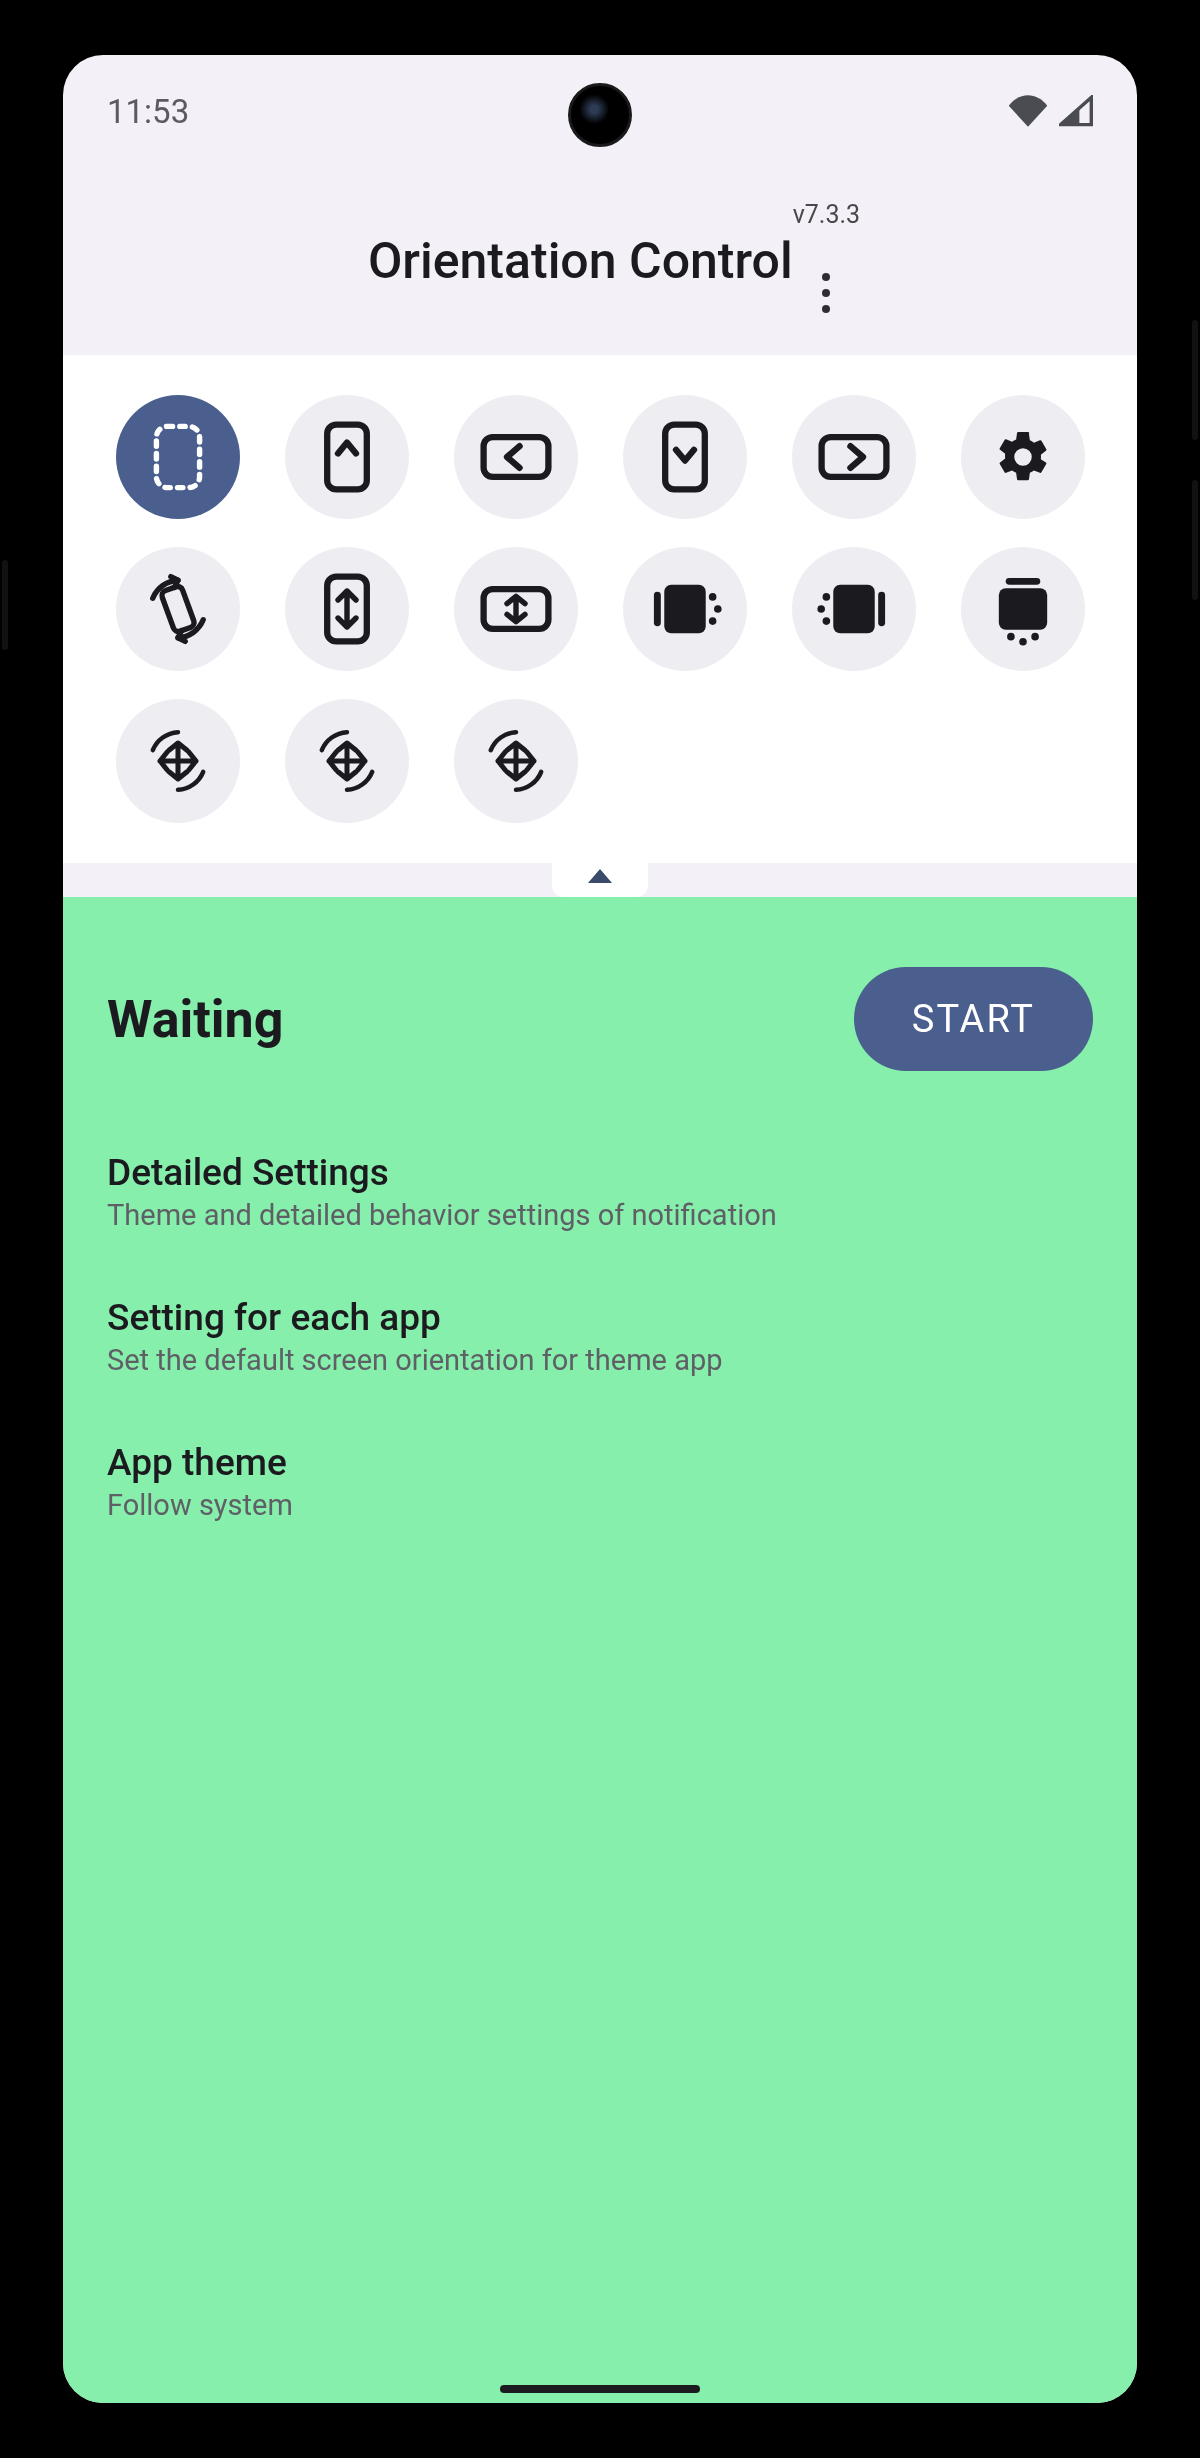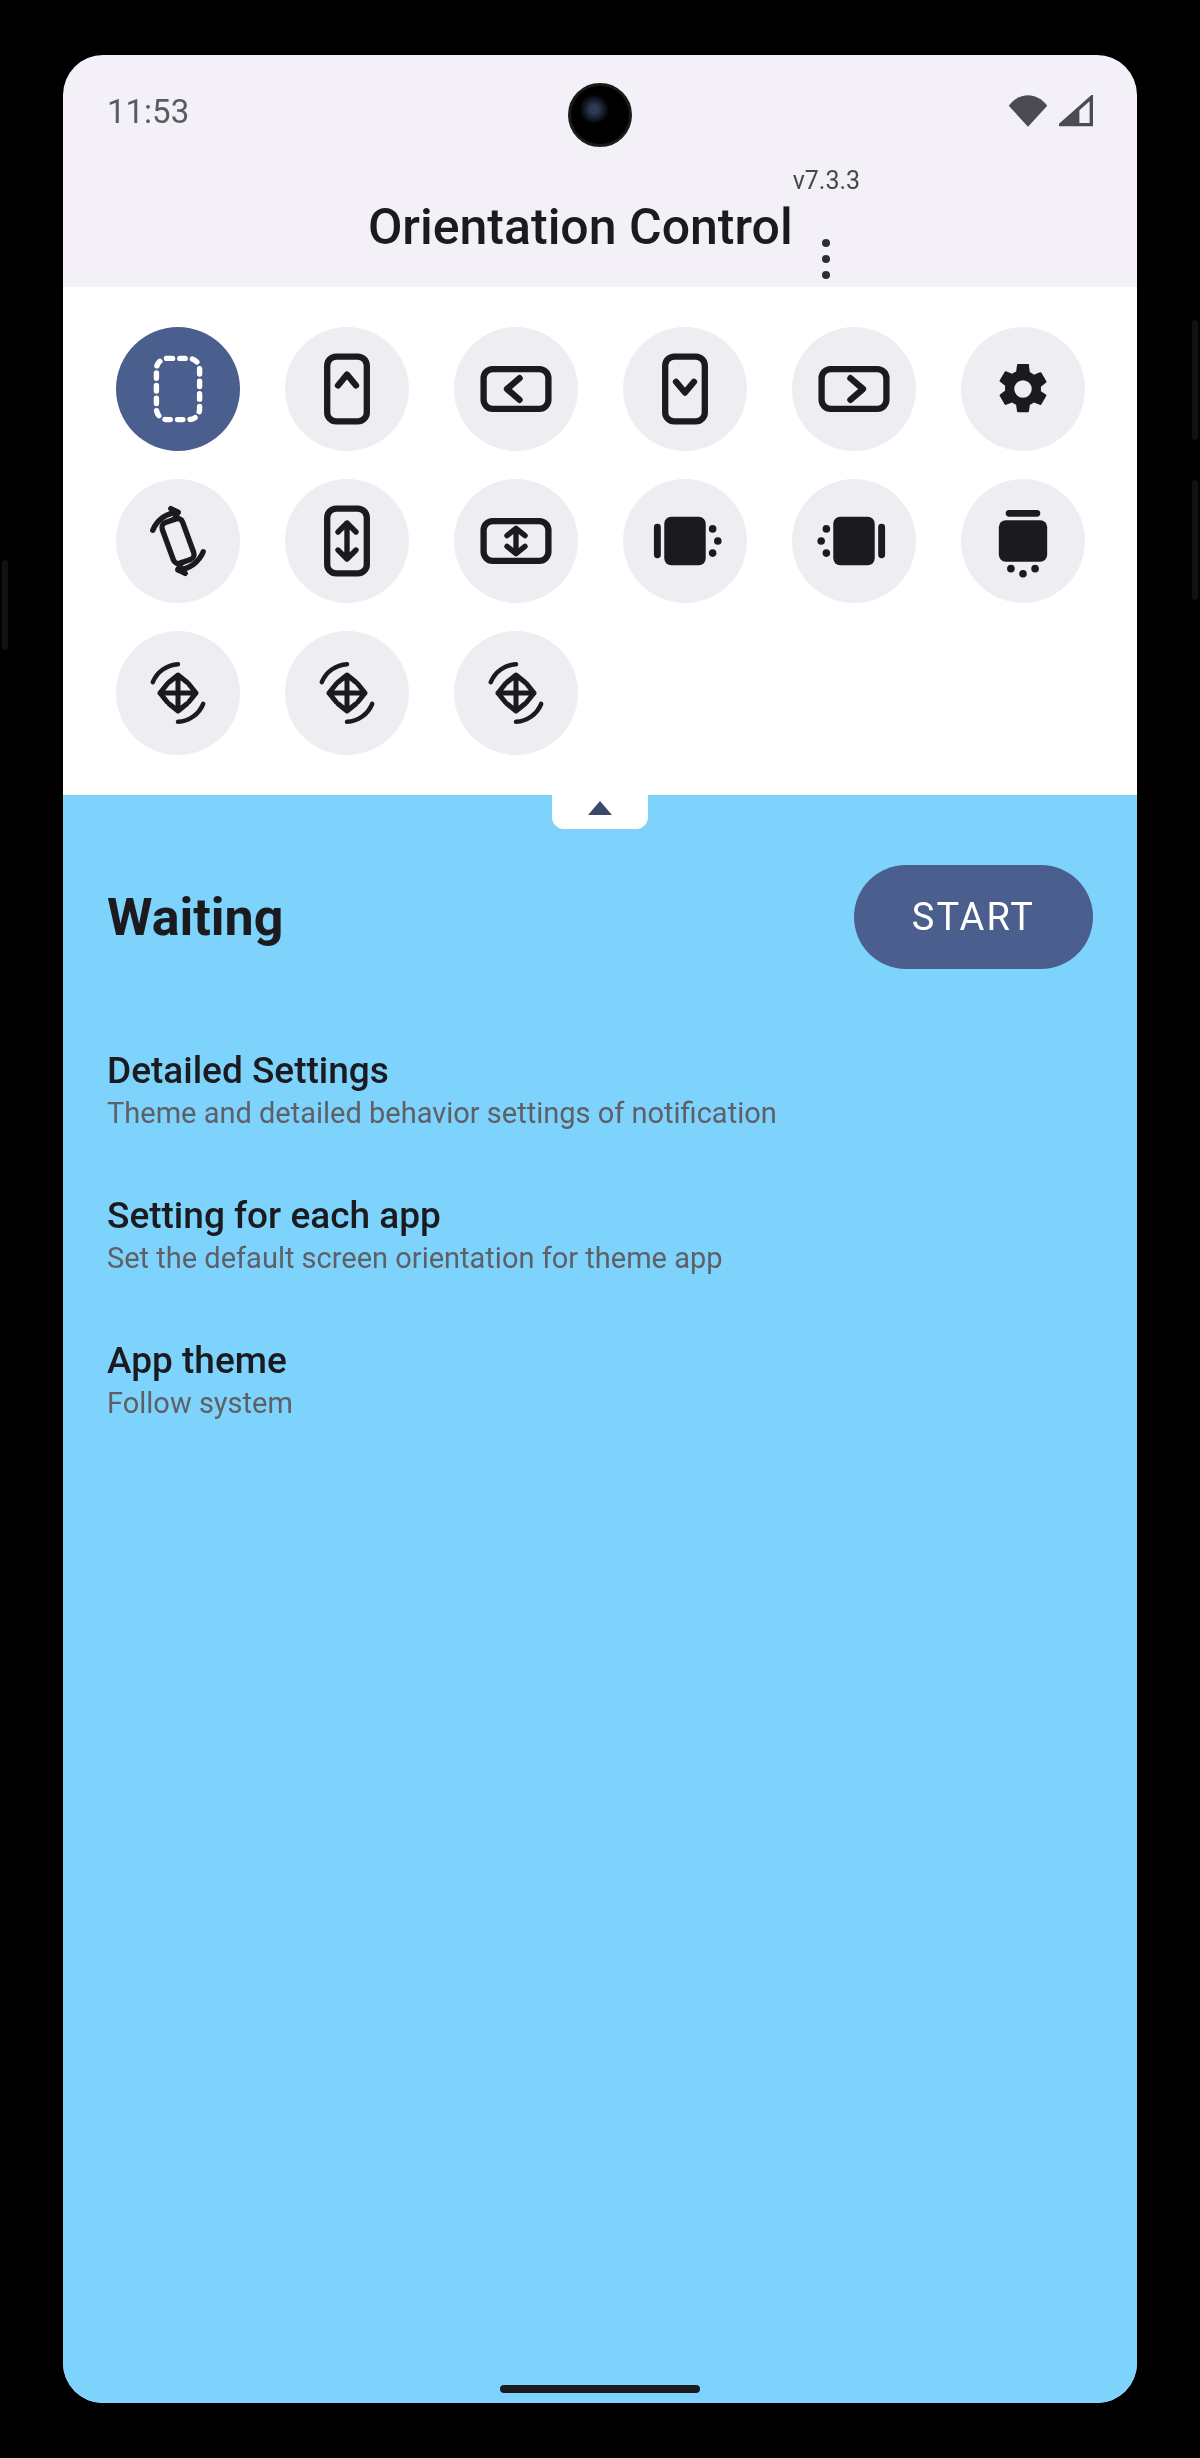--- a/index.html
+++ b/index.html
@@ -23,20 +23,21 @@
     left: 63px;
     right: 63px;
     top: 55px;
     bottom: 55px;
     background: #f3f1f7;
     border-radius: 40px;
     overflow: hidden;
     box-sizing: border-box;
     display: flex;
     flex-direction: column;
+    gap: 34px;
   }
   
   .frame-notch {
     position: absolute;
     background: #111;
     width: 6px;
     border-radius: 3px;
   }
   .frame-notch.left  { left: 2px;  top: 560px; height: 90px; }
   .frame-notch.right1{ right: 2px; top: 320px; height: 120px; }
@@ -155,21 +156,21 @@
   .o-btn.selected {
     background: #4a5f8d;
   }
   .o-btn.selected svg { stroke: #fff; fill: #fff; }
   .o-btn svg { display: block; }
 
   
   .body-area {
     flex: 1;
     padding: 56px 44px 0 44px;
-    background: #7dd3fc;
+    background: #86efac;
   }
   .status-row {
     display: flex;
     align-items: center;
     justify-content: space-between;
     margin-top: 14px;
     margin-bottom: 48px;
   }
   .status-text {
     font-size: 52px;

